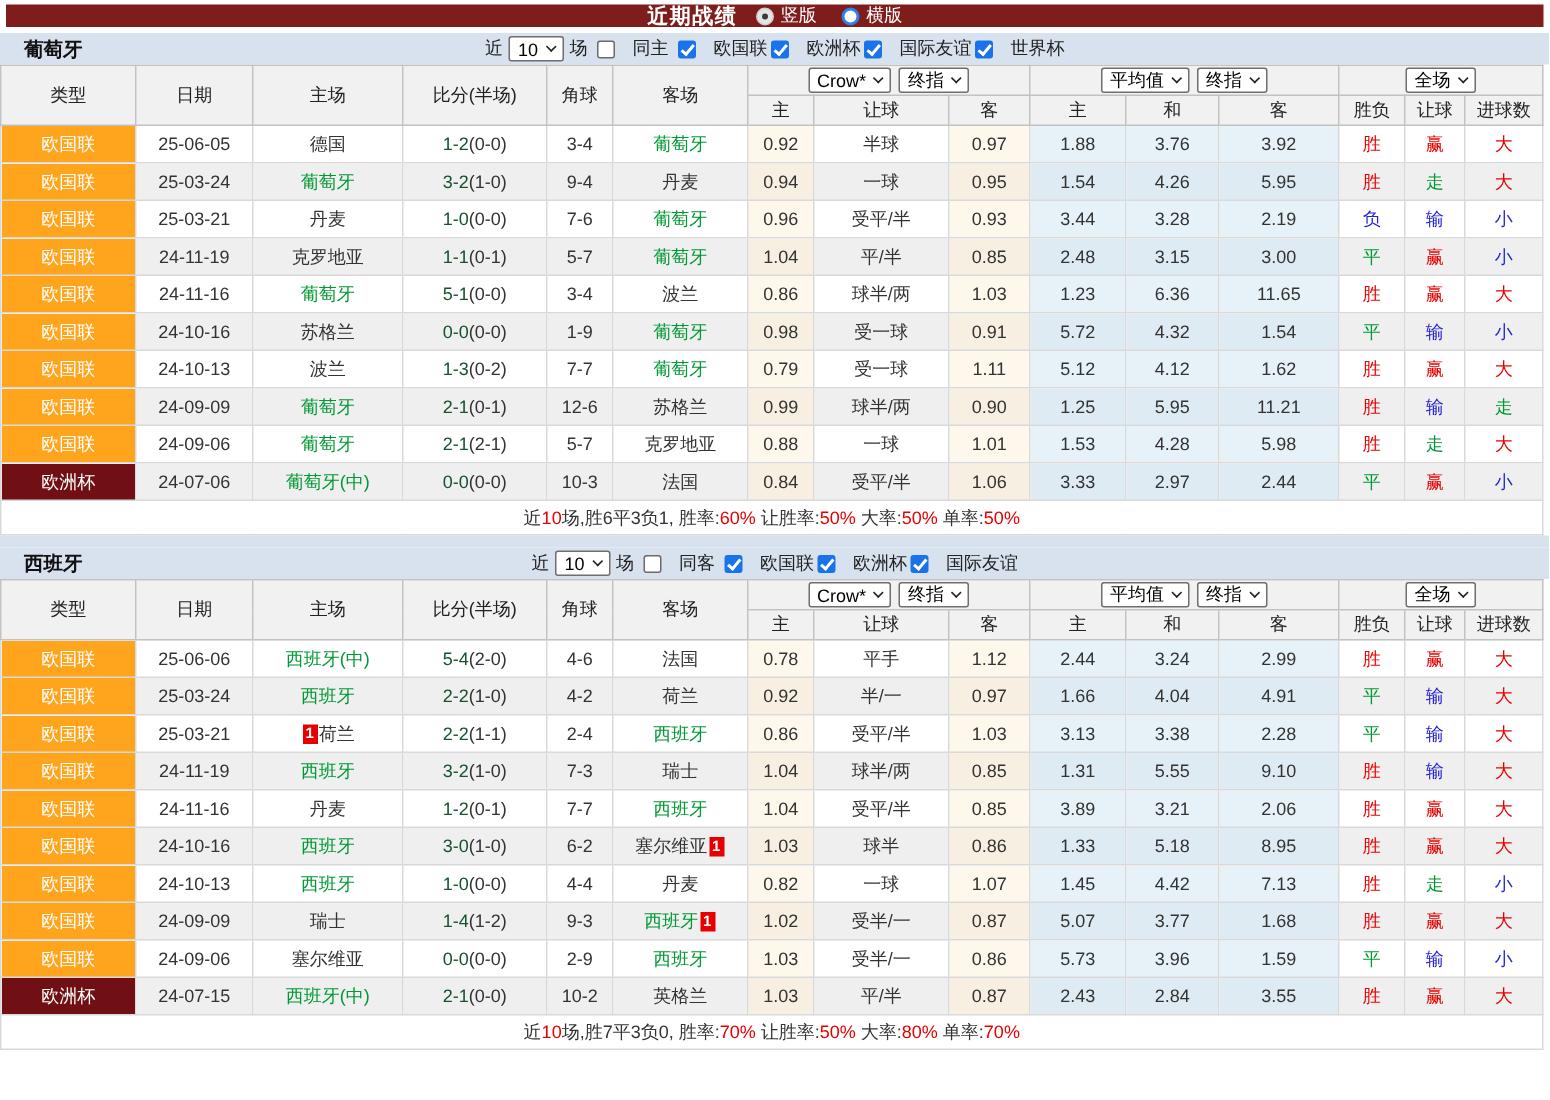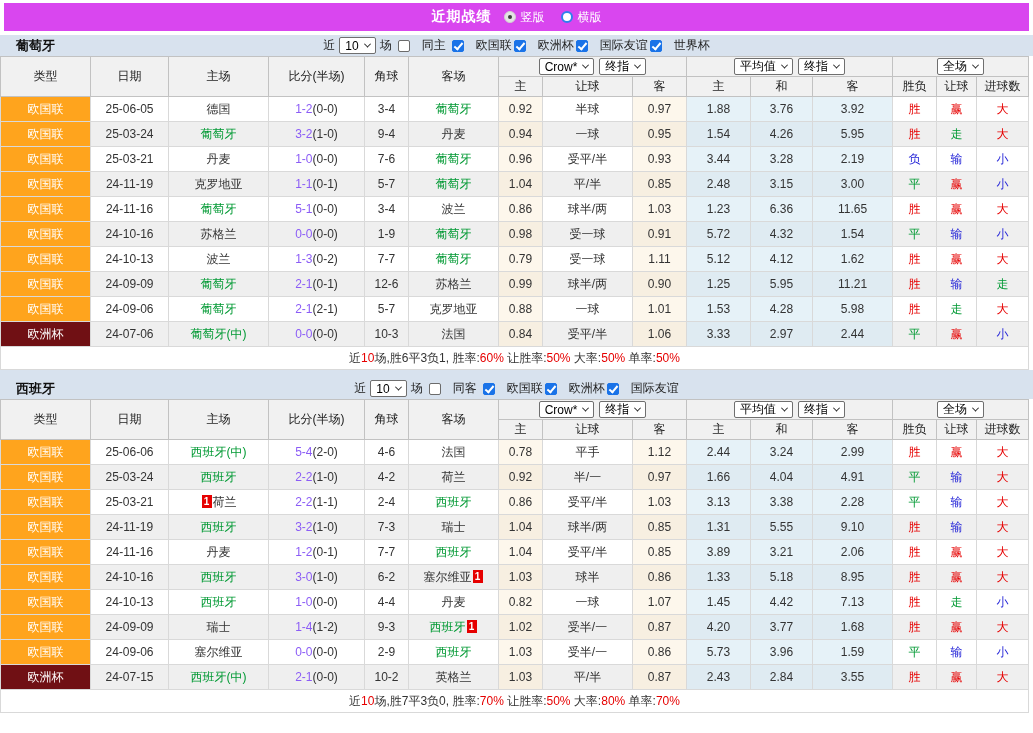--- a/index.html
+++ b/index.html
@@ -6,21 +6,21 @@
   html,body { margin:0; padding:0; }
   body {
     width:1033px; background:#fff;
     font-family:"Liberation Sans","DejaVu Sans",sans-serif;
     color:#333;
   }
   .page { width:1033px; height:733px; overflow:hidden; background:#fff; }
 
   
   .topbar {
-    margin:3px 4px 4px; height:28px; background:#d946ef;
+    margin:3px 4px 4px; height:15px; background:#7f1d1d;
     display:flex; align-items:center; justify-content:center; gap:12px; color:#fff;
   }
   .topbar-title { font-weight:bold; font-size:14px; letter-spacing:1px; }
   .radio-group { display:flex; align-items:center; gap:16px; }
   .radio-opt { display:flex; align-items:center; gap:5px; font-size:12px; cursor:default;justify-content:center; }
   .radio { width:12px; height:12px; border-radius:50%; display:inline-block; position:relative; background:#fff; border:2px solid #2f80ed; }
   .radio.checked { background:#e4e4e4; border:1px solid #cfcfcf; }
   .radio.checked::after { content:""; position:absolute; left:3px; top:3px; width:4px; height:4px; border-radius:50%; background:#3a3a3a; }
 
   
@@ -46,21 +46,21 @@
 
   
   table { width:868px; border-collapse:collapse; table-layout:fixed; font-size:12px; background:#fff;border-radius:11px; }
   thead th { background:#f1f1f1; border:1px solid #c2c2c2; font-weight:normal; height:20px; padding:0; color:#222; }
   .selwrap { display:flex; justify-content:center; gap:5px; }
   tbody td { border:1px solid #d9d9d9; text-align:center; height:25px; padding:0; overflow:hidden; white-space:nowrap; }
   td.type { color:#fff; }
   td.type.nations { background:#ffa41d; }
   td.type.euro    { background:#701014; }
   .green  { color:#009933; }
-  .score-main { color:#8b5cf6; }
+  .score-main { color:#14532d; }
   .score-half { color:#333; }
   .t-red   { color:#e60000; }
   .t-green { color:#009933; }
   .t-blue  { color:#2525d8; }
   .badge1 {
     display:inline-block; background:#e60000; color:#fff; width:10px; height:13px;
     line-height:13px; font-size:10px; font-weight:bold; vertical-align:1px; margin:0 1px;
   }
   tbody tr:nth-child(odd)  .neutral { background:#ffffff; }
   tbody tr:nth-child(even) .neutral { background:#efefef; }
@@ -603,21 +603,21 @@
           <tr>
             <td class="type nations">欧国联</td>
             <td class="neutral">24-09-09</td>
             <td class="neutral team"><span>瑞士</span></td>
             <td class="neutral"><span class="score-main">1-4</span><span class="score-half">(1-2)</span></td>
             <td class="neutral">9-3</td>
             <td class="neutral team"><span class="green">西班牙</span><span class="badge1">1</span></td>
             <td class="cream">1.02</td>
             <td class="neutral">受半/一</td>
             <td class="cream">0.87</td>
-            <td class="lblue">4.20</td>
+            <td class="lblue">5.07</td>
             <td class="lblue">3.77</td>
             <td class="lblue">1.68</td>
             <td class="neutral t-red">胜</td>
             <td class="neutral t-red">赢</td>
             <td class="neutral t-red">大</td>
           </tr>
           <tr>
             <td class="type nations">欧国联</td>
             <td class="neutral">24-09-06</td>
             <td class="neutral team"><span>塞尔维亚</span></td>

